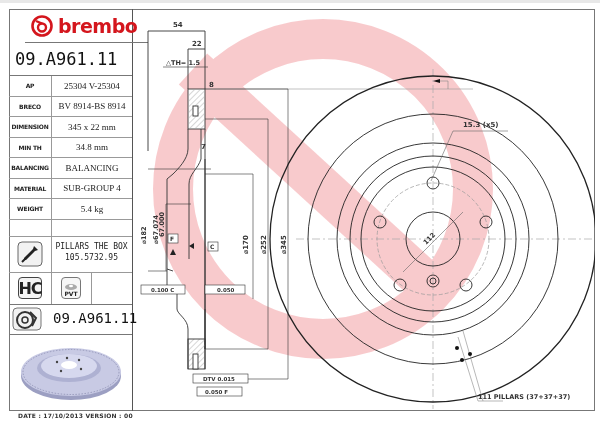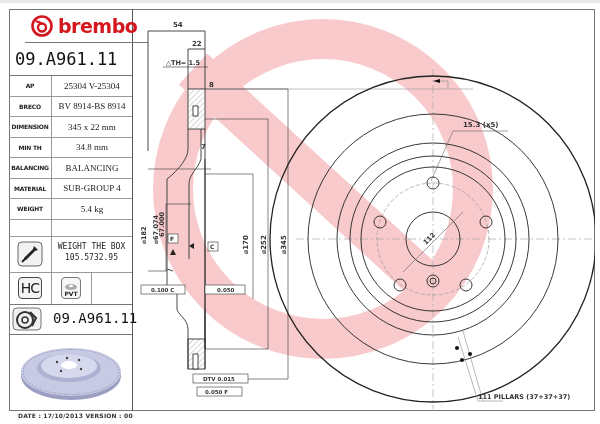--- a/index.html
+++ b/index.html
@@ -16,21 +16,21 @@
   .spec-table td.v { text-align:center; font-family:Liberation Serif, serif; font-size:9px; }
   .empty-rows { position:absolute; left:0; top:194px; width:123px; }
   .empty-row { height:16px; border-bottom:1px solid #999; position:relative; }
   .empty-row::before { content:""; position:absolute; left:42px; top:0; bottom:0; border-left:1px solid #999; }
   .box-row { position:absolute; left:0; top:226px; width:123px; height:37px; border-bottom:1px solid #999; }
   .box-row .ic { position:absolute; left:0; top:0; width:42px; height:37px; border-right:1px solid #999; display:flex; align-items:center; justify-content:center; }
   .box-row .txt { position:absolute; left:42px; top:6px; width:81px; text-align:center; font-size:8px; line-height:11px; }
   .hc-row { position:absolute; left:0; top:263px; width:123px; height:32px; border-bottom:1px solid #777; }
   .hc-row .c1 { position:absolute; left:0; top:0; width:42px; height:32px; border-right:1px solid #999; display:flex; align-items:center; justify-content:center; }
   .hc-row .c2 { position:absolute; left:42px; top:0; width:40px; height:32px; border-right:1px solid #999; display:flex; align-items:center; justify-content:center; }
-  .hc-badge { width:22px; height:20px; border:1.5px solid #444; border-radius:4px; font-family:"DejaVu Sans", sans-serif; font-weight:normal; font-size:14px; display:flex; align-items:center; justify-content:center; letter-spacing:-1px; background:#f4f4f4; }
+  .hc-badge { width:22px; height:20px; border:1.5px solid #444; border-radius:4px; font-family:"DejaVu Sans", sans-serif; font-weight:bold; font-size:16px; display:flex; align-items:center; justify-content:center; letter-spacing:-1px; background:#f4f4f4; }
   .pvt-badge { width:20px; height:22px; border:1px solid #777; border-radius:4px; font-size:6px; font-weight:bold; display:flex; flex-direction:column; align-items:center; justify-content:flex-end; padding-bottom:1px; box-sizing:border-box; font-family:"DejaVu Sans", sans-serif; background:#f6f6f6; }
   .ref-row { position:absolute; left:0; top:295px; width:123px; height:30px; border-bottom:1px solid #777; }
   .ref-row .ic { position:absolute; left:3px; top:3px; width:32px; height:24px; }
   .ref-row .txt { position:absolute; left:44px; top:6px; font-size:14px; color:#111; }
   .image-box { position:absolute; left:0; top:325px; width:123px; height:77px; }
   .date-line { position:absolute; left:18px; top:412px; font-size:6px; font-family:"DejaVu Sans", sans-serif; font-weight:bold; color:#333; letter-spacing:0.2px; }
   .drawing { position:absolute; left:133px; top:9px; width:462px; height:402px; overflow:hidden; }
   .lbl { font-family:"DejaVu Sans", sans-serif; font-weight:bold; fill:#333; }
 </style>
 </head>
@@ -90,21 +90,21 @@
 
   <div class="box-row">
     <div class="ic">
       <svg width="26" height="26" viewBox="0 0 26 26">
         <rect x="1" y="1" width="24" height="24" rx="4" fill="#f2f2f2" stroke="#666" stroke-width="1"></rect>
         <path d="M17 5 L21 9 L18 10 L9 19 L7 19 L7 17 L16 8 Z" fill="#222"></path>
         <path d="M8 18 L5 21" stroke="#222" stroke-width="2"></path>
       </svg>
     </div>
     <div class="txt">
-      <div>WEIGHT THE BOX</div>
+      <div>PILLARS THE BOX</div>
       <div>105.5732.95</div>
     </div>
   </div>
 
   <div class="hc-row">
     <div class="c1">
         <div class="hc-badge">HC</div>
       </div>
     <div class="c2">
       <div class="pvt-badge">

